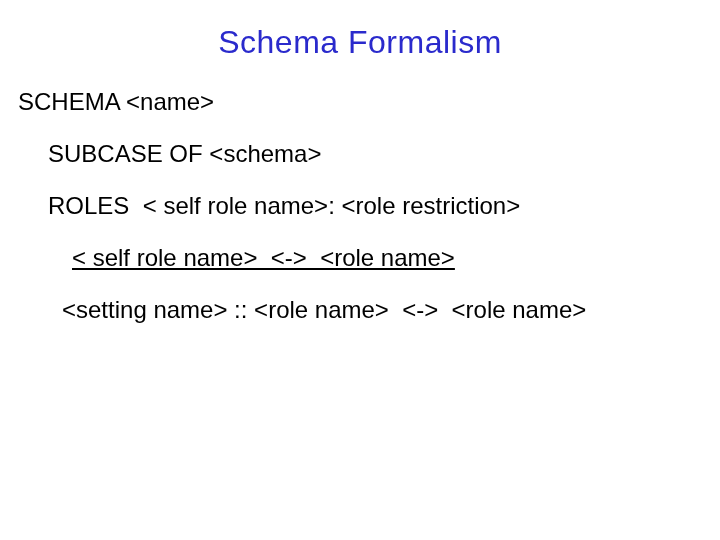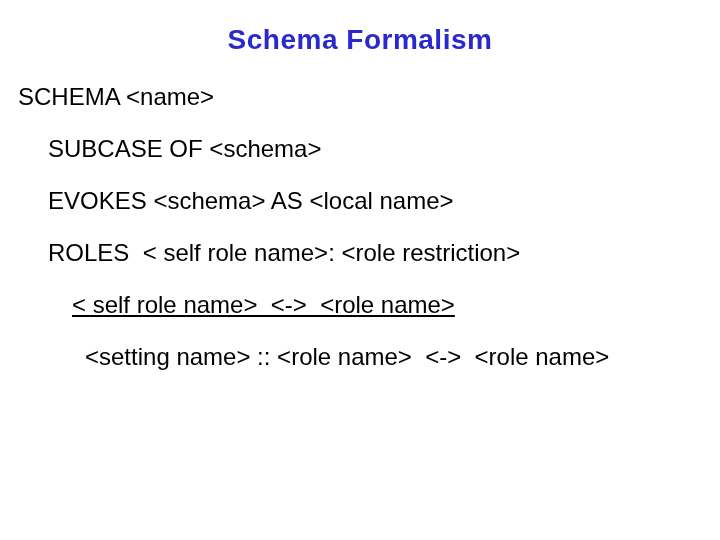--- a/index.html
+++ b/index.html
@@ -13,44 +13,43 @@
   }
   .slide {
     width: 720px;
     height: 540px;
     position: relative;
     box-sizing: border-box;
     padding: 20px 18px 18px 18px;
   }
   .title {
     text-align: center;
-    font-size: 28px;
-    font-weight: bold;
+    font-size: 32px;
+    font-weight: normal;
     color: #2a2acc;
     margin: 4px 0 26px 0;
     letter-spacing: 0.5px;
   }
   .line {
     font-size: 24px;
     color: #000000;
     line-height: 1.25;
     margin-bottom: 22px;
     white-space: pre;
   }
   .l0 { margin-left: 0px; }
   .l1 { margin-left: 30px; }
   .l2 { margin-left: 54px; text-decoration: underline; }
   .l3 { margin-left: 215px; }
-  .l4 { margin-left: 67px; }
+  .l4 { margin-left: 44px; }
 </style>
 </head>
 <body>
 
 <div class="slide">
   <div class="title">Schema Formalism</div>
 
   <div class="line l0">SCHEMA &lt;name&gt;</div>
   <div class="line l1">SUBCASE OF &lt;schema&gt;</div>
-  <div class="line l1">EVOKES &lt;schema&gt; AS &lt;local name&gt;</div>
   <div class="line l1">ROLES  &lt; self role name&gt;: &lt;role restriction&gt;</div>
   <div class="line l2">&lt; self role name&gt;  &lt;-&gt;  &lt;role name&gt;</div>
   <div class="line l4">&lt;setting name&gt; :: &lt;role name&gt;  &lt;-&gt;  &lt;role name&gt;</div>
 </div>
 
 </body></html>

